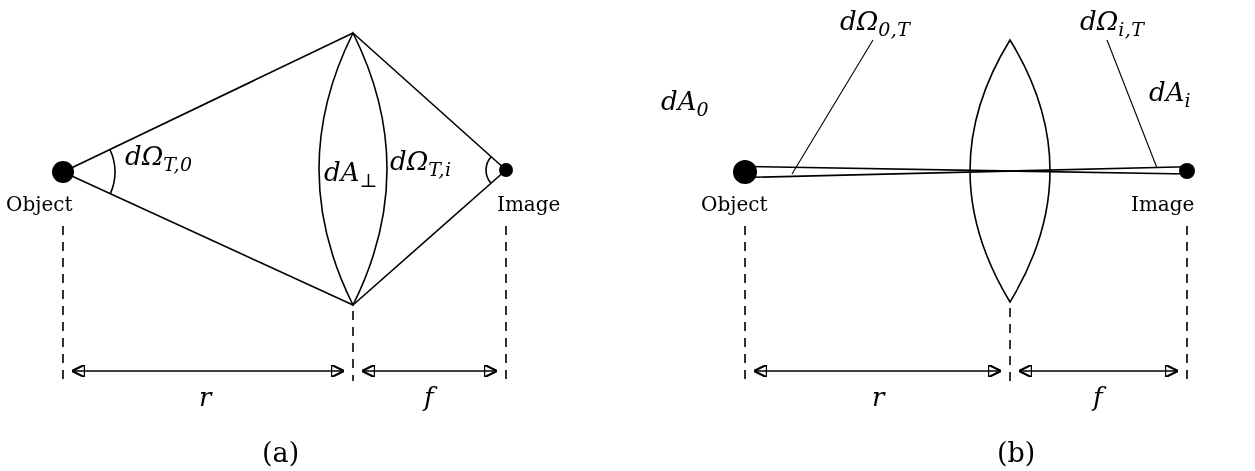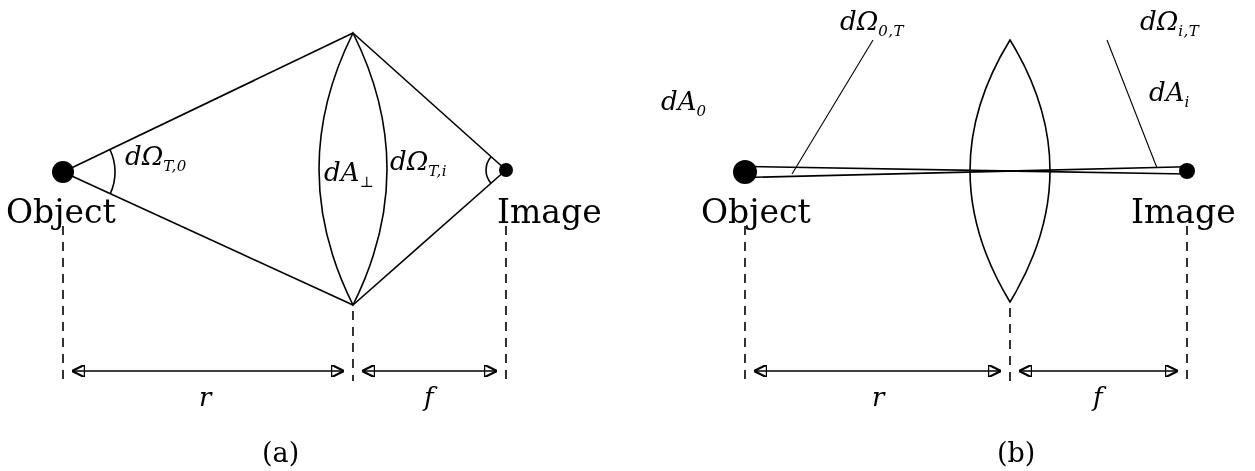--- a/index.html
+++ b/index.html
@@ -6,23 +6,23 @@
   #stage {
     position:relative; width:1255px; height:471px; background:#ffffff;
     font-family:"DejaVu Serif", serif; overflow:hidden;
   }
   svg line, svg path { stroke:#000; stroke-width:1.6; fill:none; }
   svg .dash { stroke-dasharray:9 7; }
   svg .thin { stroke-width:1.1; }
   svg circle { fill:#000; stroke:none; }
   svg .lens { stroke:#000; stroke-width:1.6; }
   .lbl { position:absolute; color:#000; white-space:nowrap; }
-  .roman { font-size:33px; font-style:normal; }
+  .roman { font-size:20px; font-style:normal; }
   .math  { font-size:26px; font-style:italic; }
-  .math sub { font-size:15px; line-height:0; letter-spacing:0.5px; }
+  .math sub { font-size:19px; line-height:0; letter-spacing:0.5px; }
   .caption { font-size:27px; }
 </style>
 </head>
 <body>
 
 <div id="stage">
 
   <svg width="1255" height="471" viewBox="0 0 1255 471">
     <defs>
       <marker id="arrowhead" viewBox="0 0 10 10" refX="10" refY="5" markerWidth="8" markerHeight="8" orient="auto-start-reverse">
@@ -75,21 +75,21 @@
 
   <span class="lbl math" style="left:199px; top:382px">r</span>
   <span class="lbl math" style="left:424px; top:382px">f</span>
   <span class="lbl caption" style="left:262px; top:437px">(a)</span>
 
   
   <span class="lbl math" style="left:661px; top:86px"><i>dA</i><sub>0</sub></span>
 
   <span class="lbl math" style="left:840px; top:6px"><i>dΩ</i><sub>0,T</sub></span>
 
-  <span class="lbl math" style="left:1140px; top:6px"><i>dΩ</i><sub>i,T</sub></span>
+  <span class="lbl math" style="left:1080px; top:6px"><i>dΩ</i><sub>i,T</sub></span>
 
   <span class="lbl math" style="left:1149px; top:77px"><i>dA</i><sub>i</sub></span>
 
   <span class="lbl roman" style="left:701px; top:192px">Object</span>
   <span class="lbl roman" style="left:1131px; top:192px">Image</span>
 
   <span class="lbl math" style="left:872px; top:382px">r</span>
   <span class="lbl math" style="left:1093px; top:382px">f</span>
   <span class="lbl caption" style="left:997px; top:437px">(b)</span>
 

